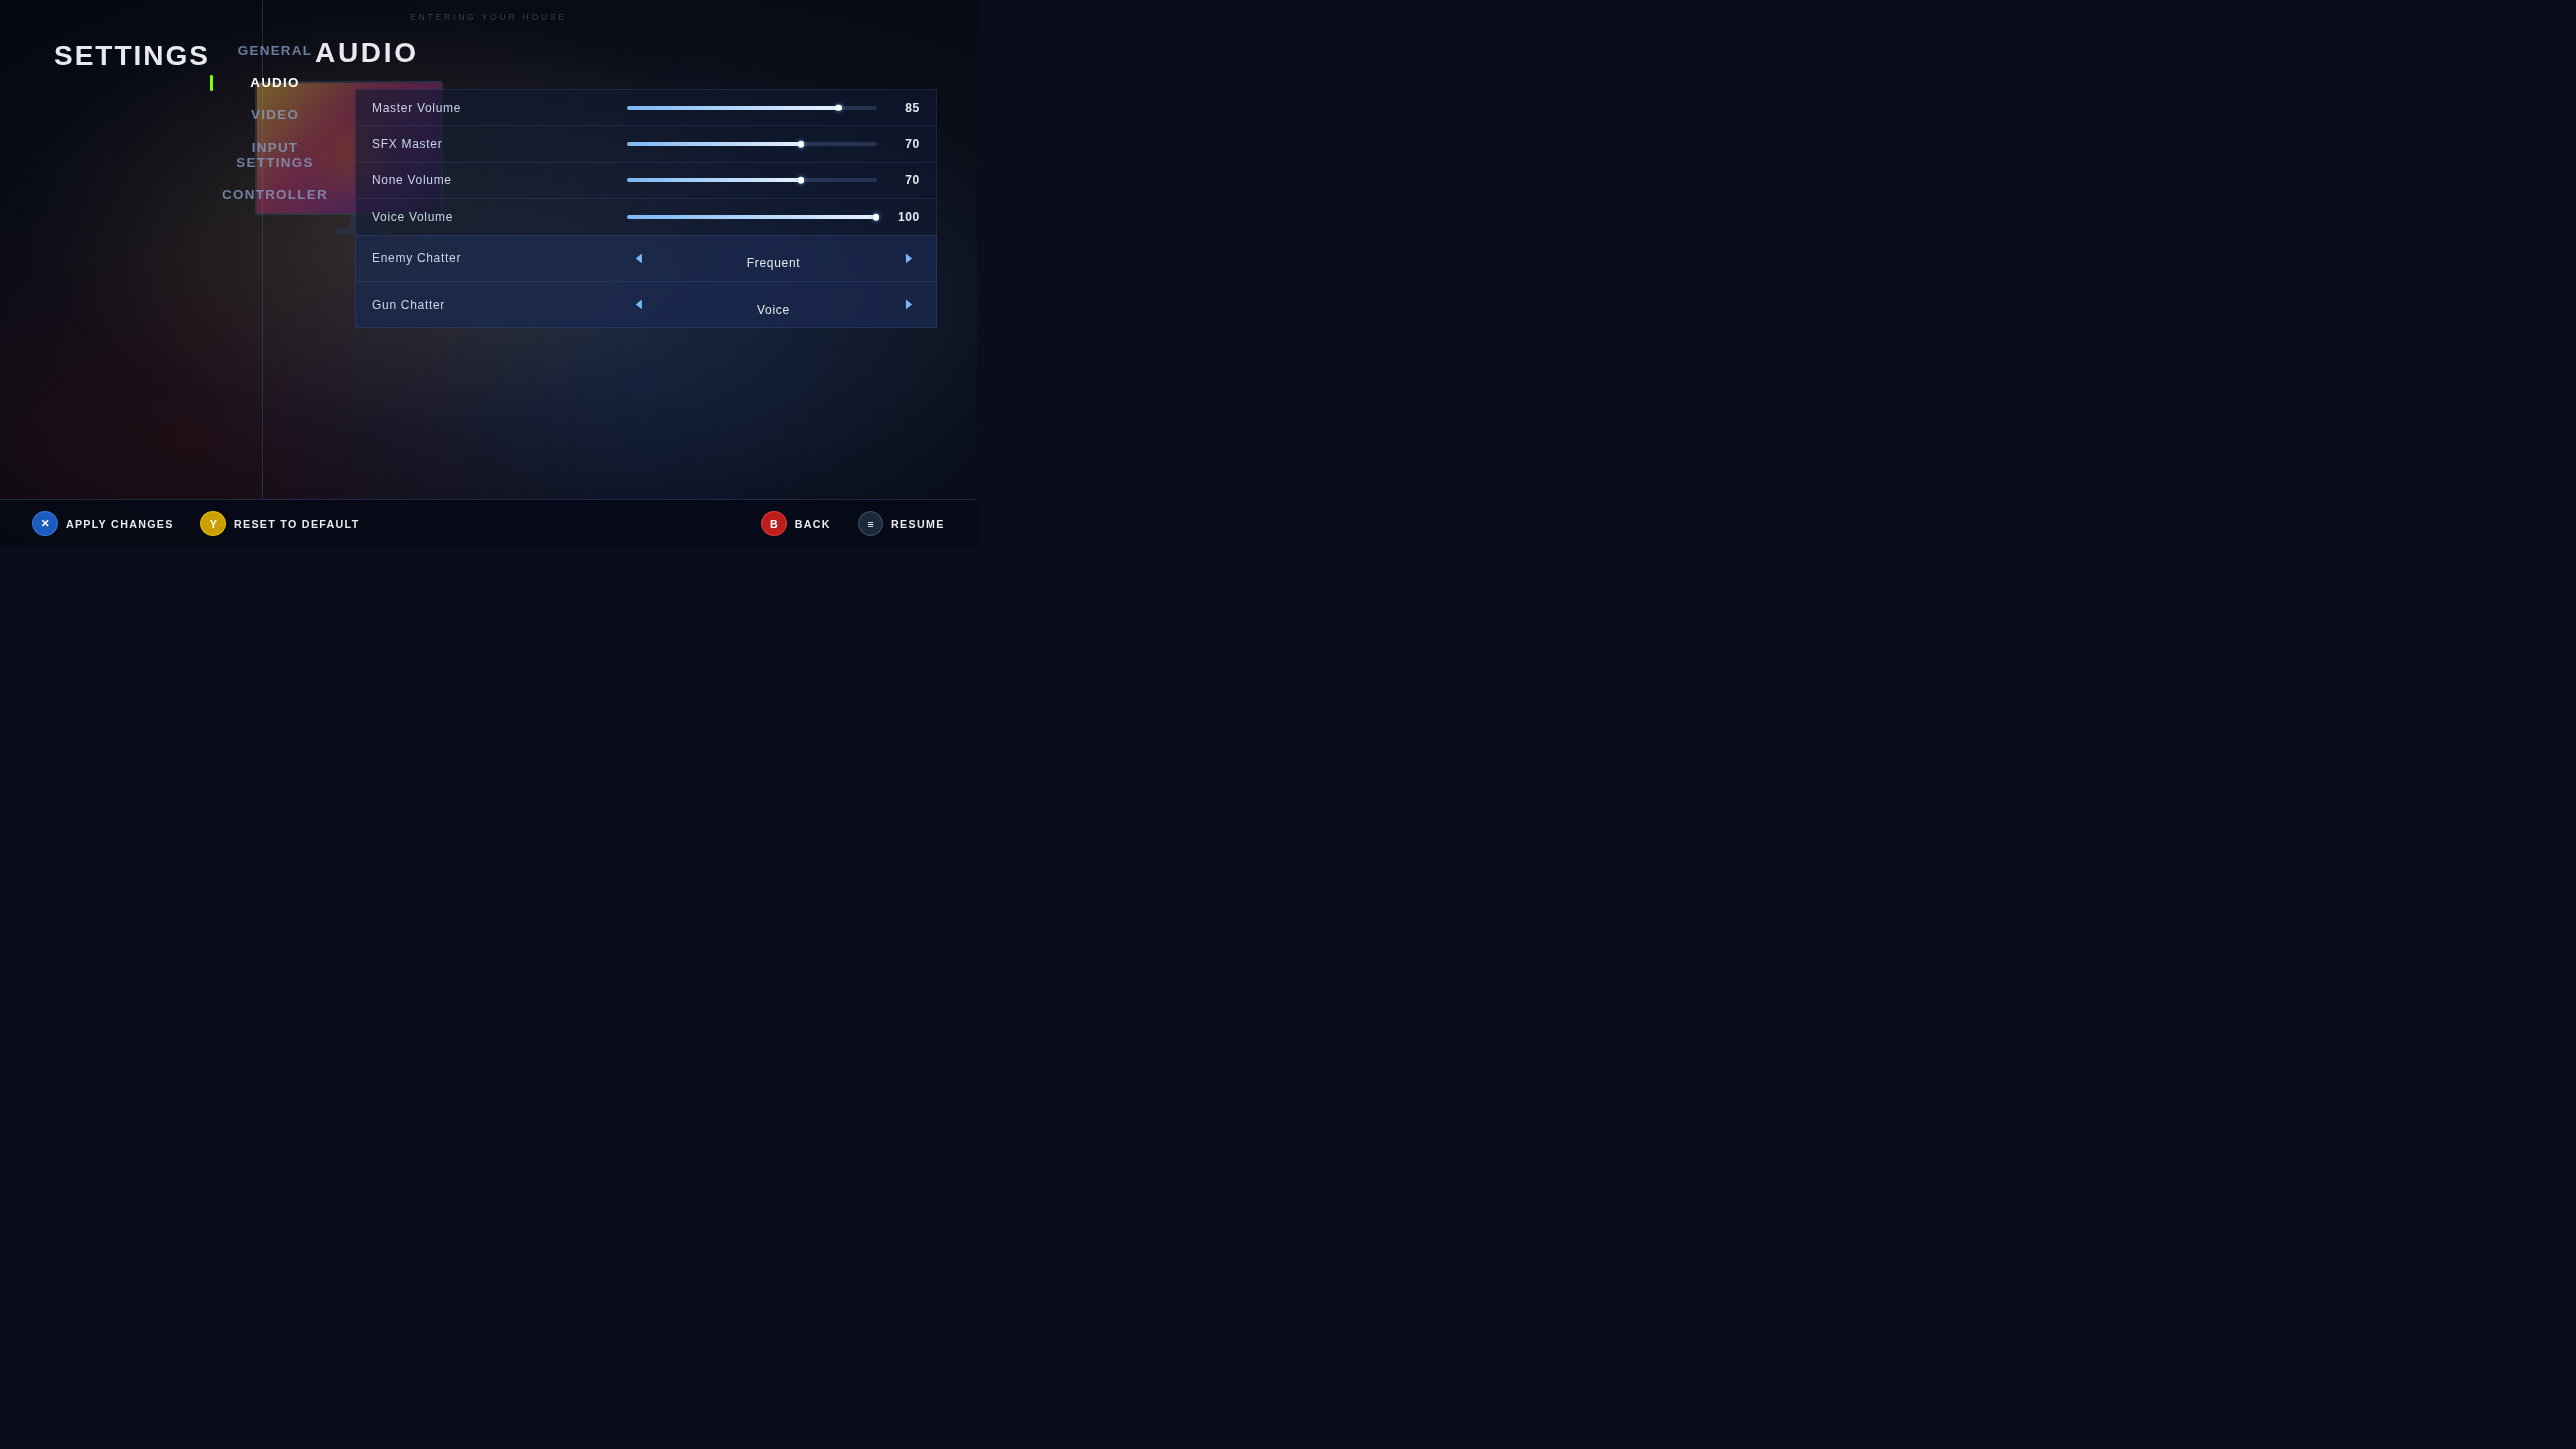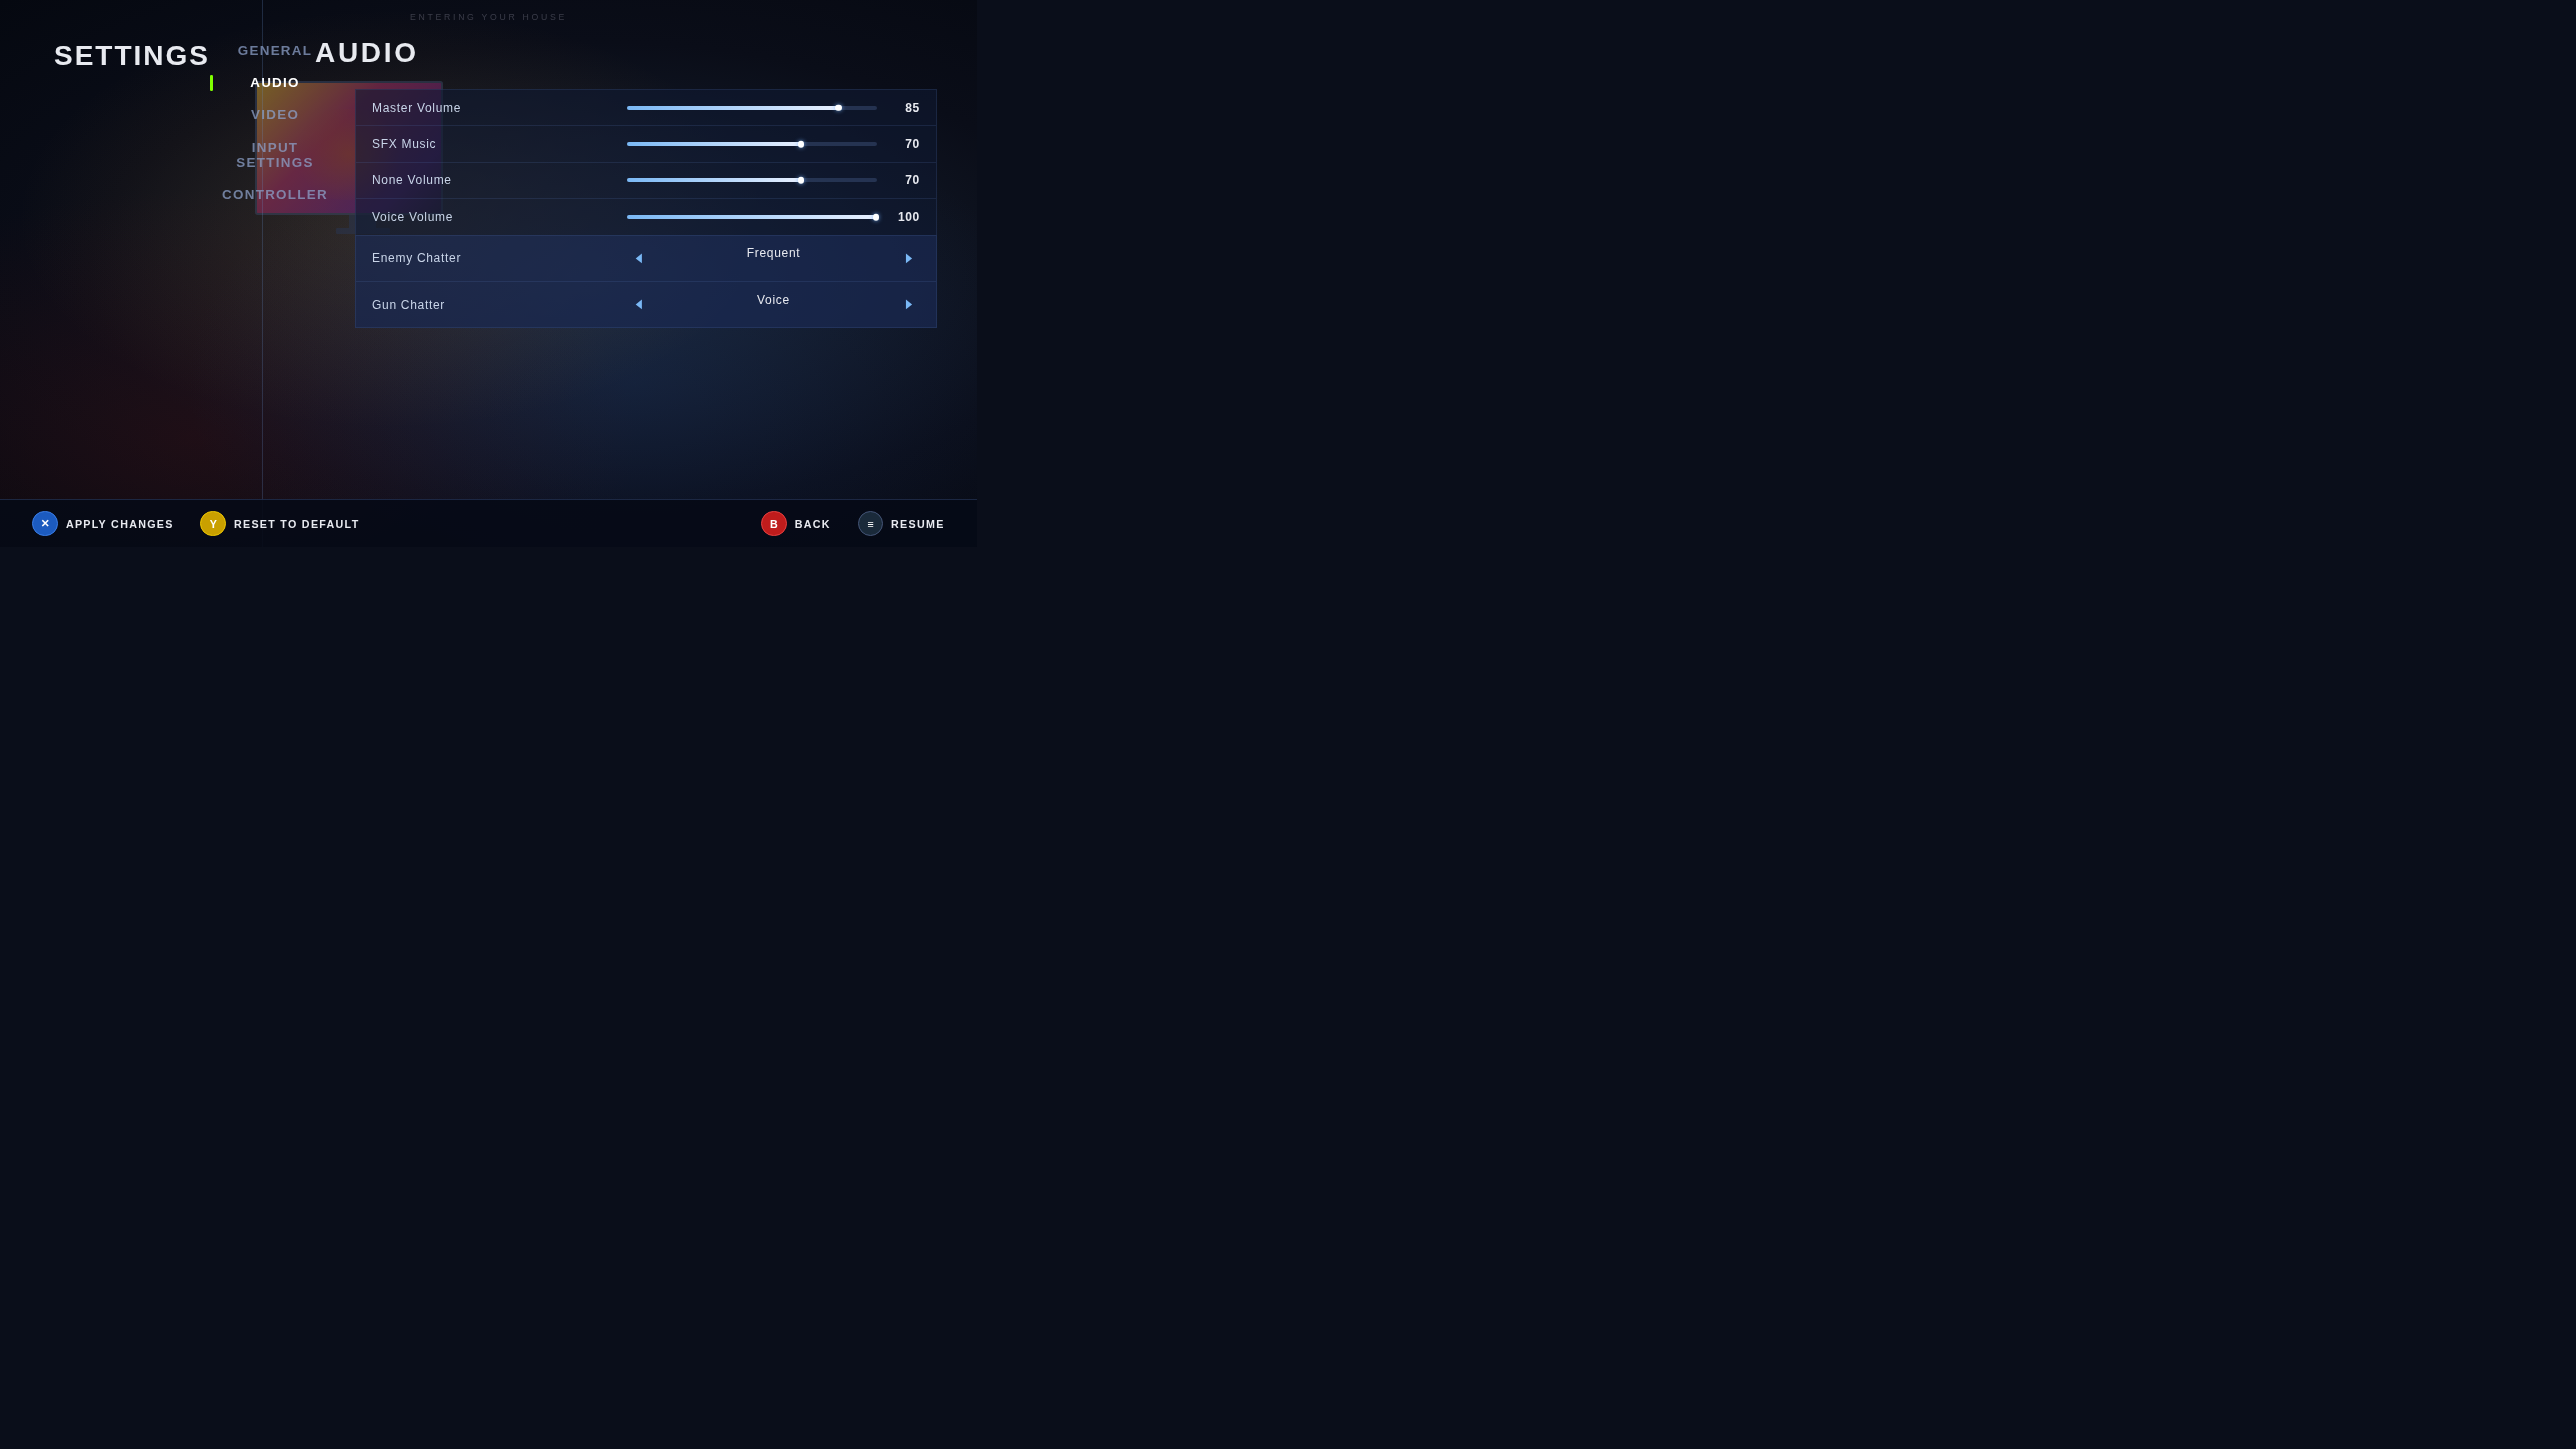--- a/index.html
+++ b/index.html
@@ -211,21 +211,21 @@
       font-weight: 600;
       width: 30px;
       text-align: right;
       letter-spacing: 0.7px;
     }
 
     
     .selector-container {
       flex: 1;
       display: flex;
-      align-items: flex-start;
+      align-items: flex-end;
       justify-content: space-between;
     }
 
     .arrow-btn {
       width: 24px;
       height: 24px;
       display: flex;
       align-items: center;
       justify-content: center;
       cursor: pointer;
@@ -402,21 +402,21 @@
       <div class="setting-label">Master Volume</div>
       <div class="slider-container">
         <div class="slider-track">
           <div class="slider-fill" style="width: 85%"></div>
         </div>
         <div class="slider-value">85</div>
       </div>
     </div>
 
     <div class="setting-row">
-      <div class="setting-label">SFX Music</div>
+      <div class="setting-label">SFX Master</div>
       <div class="slider-container">
         <div class="slider-track">
           <div class="slider-fill" style="width: 70%"></div>
         </div>
         <div class="slider-value">70</div>
       </div>
     </div>
 
     <div class="setting-row">
       <div class="setting-label">None Volume</div>

